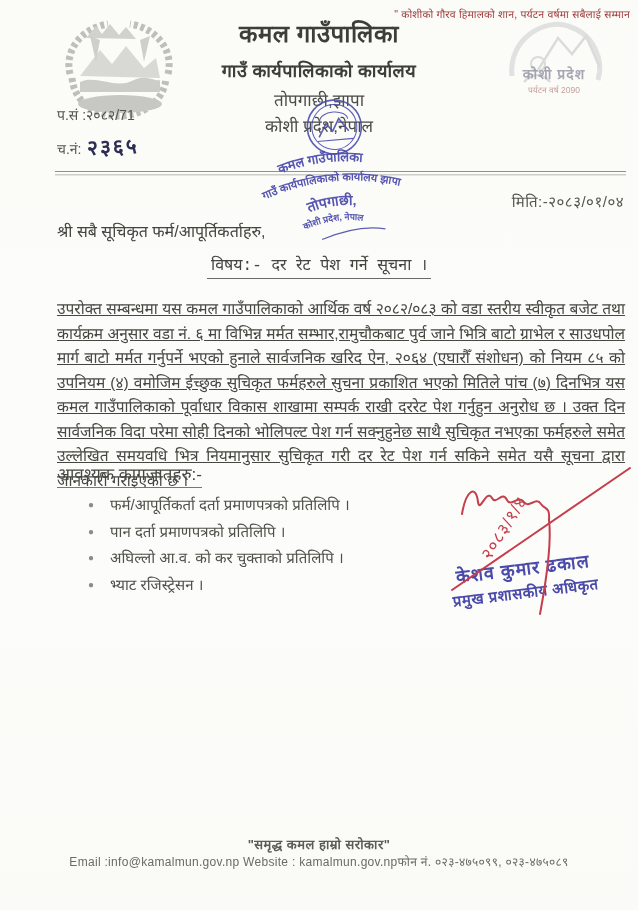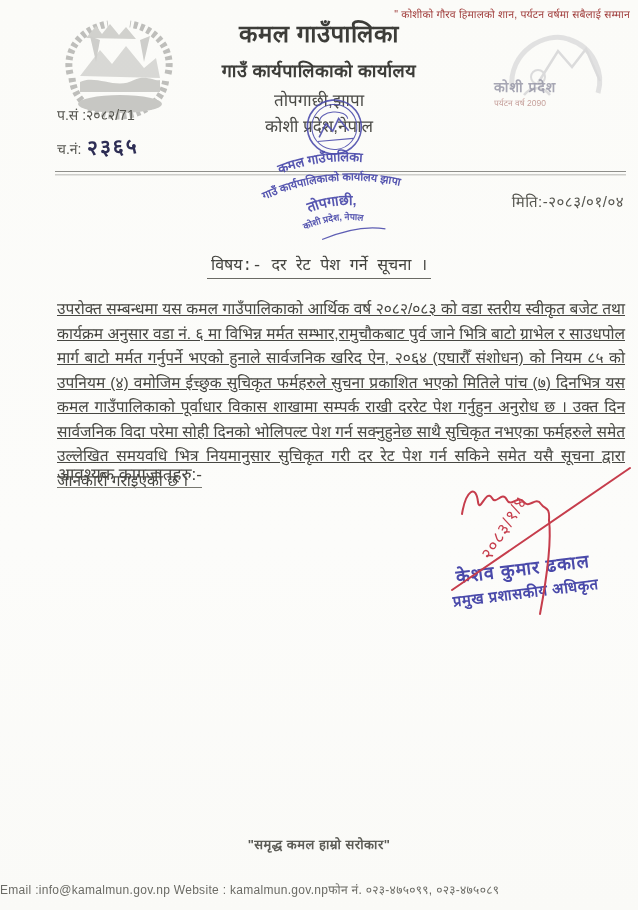--- a/index.html
+++ b/index.html
@@ -11,21 +11,21 @@
     overflow:hidden; color:#4a4a46;
   }
   
   .slogan-top {
     position:absolute; top:7px; right:8px; font-size:10.5px;
     color:#9e3a38; letter-spacing:0.2px;
   }
   
   .emblem-left { position:absolute; left:56px; top:16px; width:126px; height:112px; opacity:0.62; }
   
-  .logo-right { position:absolute; right:24px; top:25px; width:120px; height:112px; }
+  .logo-right { position:absolute; right:24px; top:12px; width:120px; height:112px; text-align:center; }
   .logo-right svg { opacity:0.35; }
   .logo-right .prov-name {
     position:absolute; left:0; right:0; top:52px; font-size:14px; font-weight:bold;
     color:#8b8b9e; opacity:0.75; letter-spacing:1px;
   }
   .logo-right .prov-sub {
     position:absolute; left:0; right:0; top:72px; font-size:8.5px;
     color:#b98a84; opacity:0.8;
   }
   
@@ -88,22 +88,22 @@
     transform:rotate(-7deg); color:#4a4aaa; z-index:5;
   }
   .name-stamp .nm { font-size:18px; font-weight:bold; letter-spacing:1px; }
   .name-stamp .tt { font-size:15px; font-weight:bold; margin-top:2px; letter-spacing:0.5px; }
   
   .footer-slogan {
     position:absolute; left:0; right:0; top:835px; text-align:center;
     font-size:13px; font-weight:bold; color:#5c5c56; letter-spacing:0.5px;
   }
   .footer-contact {
-    position:absolute; left:0; right:0; top:853px; 
-    font-size:12px; color:#6b6b65; letter-spacing:0.3px;margin-top:28px;
+    position:absolute; left:0; right:0; top:853px; text-align:center;
+    font-size:12px; color:#6b6b65; letter-spacing:0.3px;
   }
   svg text { font-family:"Liberation Sans", sans-serif; }
 </style>
 </head>
 <body>
 
 <div class="page">
 
   <div class="slogan-top">" कोशीको गौरव हिमालको शान, पर्यटन वर्षमा सबैलाई सम्मान</div>
 
@@ -180,28 +180,35 @@
         <textPath href="#stArc4" startOffset="6">कोशी प्रदेश, नेपाल</textPath>
       </text>
       <path d="M 62 142 Q 100 130 126 137" stroke="#4d4dac" fill="none" stroke-width="1.3" opacity="0.9"></path>
     </svg>
   </div>
 
   <div class="rule"></div>
 
   <div class="date-line">मिति:-२०८३/०१/०४</div>
 
+  <div class="addressee">श्री सबै सूचिकृत फर्म/आपूर्तिकर्ताहरु,</div>
 
   <div class="subject-wrap">
     <span class="subject">विषय:- दर रेट पेश गर्ने  सूचना ।</span>
   </div>
 
   <p class="body-text">उपरोक्त सम्बन्धमा यस कमल गाउँपालिकाको आर्थिक वर्ष २०८२/०८३ को वडा स्तरीय स्वीकृत बजेट तथा कार्यक्रम अनुसार वडा नं. ६ मा विभिन्न मर्मत सम्भार,रामुचौकबाट पुर्व जाने भित्रि बाटो ग्राभेल र साउधपोल मार्ग बाटो मर्मत गर्नुपर्ने भएको हुनाले  सार्वजनिक खरिद ऐन, २०६४ (एघारौँ संशोधन) को नियम ८५ को उपनियम (४) वमोजिम  ईच्छुक सुचिकृत फर्महरुले सुचना प्रकाशित भएको मितिले पांच (७) दिनभित्र यस कमल गाउँपालिकाको पूर्वाधार विकास शाखामा सम्पर्क राखी दररेट पेश गर्नुहुन अनुरोध छ । उक्त दिन सार्वजनिक विदा परेमा सोही दिनको भोलिपल्ट पेश गर्न सक्नुहुनेछ साथै सुचिकृत नभएका फर्महरुले समेत उल्लेखित समयवधि भित्र नियमानुसार सुचिकृत गरी  दर रेट पेश गर्न सकिने समेत यसै सूचना द्वारा  जानकारी गराइएको छ ।</p>
 
   <div class="docs-head">आवश्यक कागजातहरु:-</div>
+  <ul class="docs-list">
+    <li>फर्म/आपूर्तिकर्ता दर्ता प्रमाणपत्रको प्रतिलिपि ।</li>
+    <li>पान दर्ता प्रमाणपत्रको प्रतिलिपि ।</li>
+    <li>अघिल्लो आ.व. को कर चुक्ताको प्रतिलिपि ।</li>
+    <li>भ्याट रजिस्ट्रेसन ।</li>
+  </ul>
 
   <div class="sig-art">
     <svg width="190" height="170" viewBox="0 0 190 170">
       <g fill="none" stroke="#c63d4c" stroke-width="2" stroke-linecap="round">
         <path d="M18 52 C 22 28, 32 22, 34 40 C 36 52, 42 26, 48 36 C 52 44, 58 28, 63 38 C 67 46, 74 32, 80 40 C 85 47, 92 34, 97 42 C 101 48, 106 44, 105 58"></path>
         <path d="M105 58 C 108 82, 102 120, 96 152"></path>
         <path d="M8 128 L 186 6"></path>
       </g>
     </svg>
   </div>

